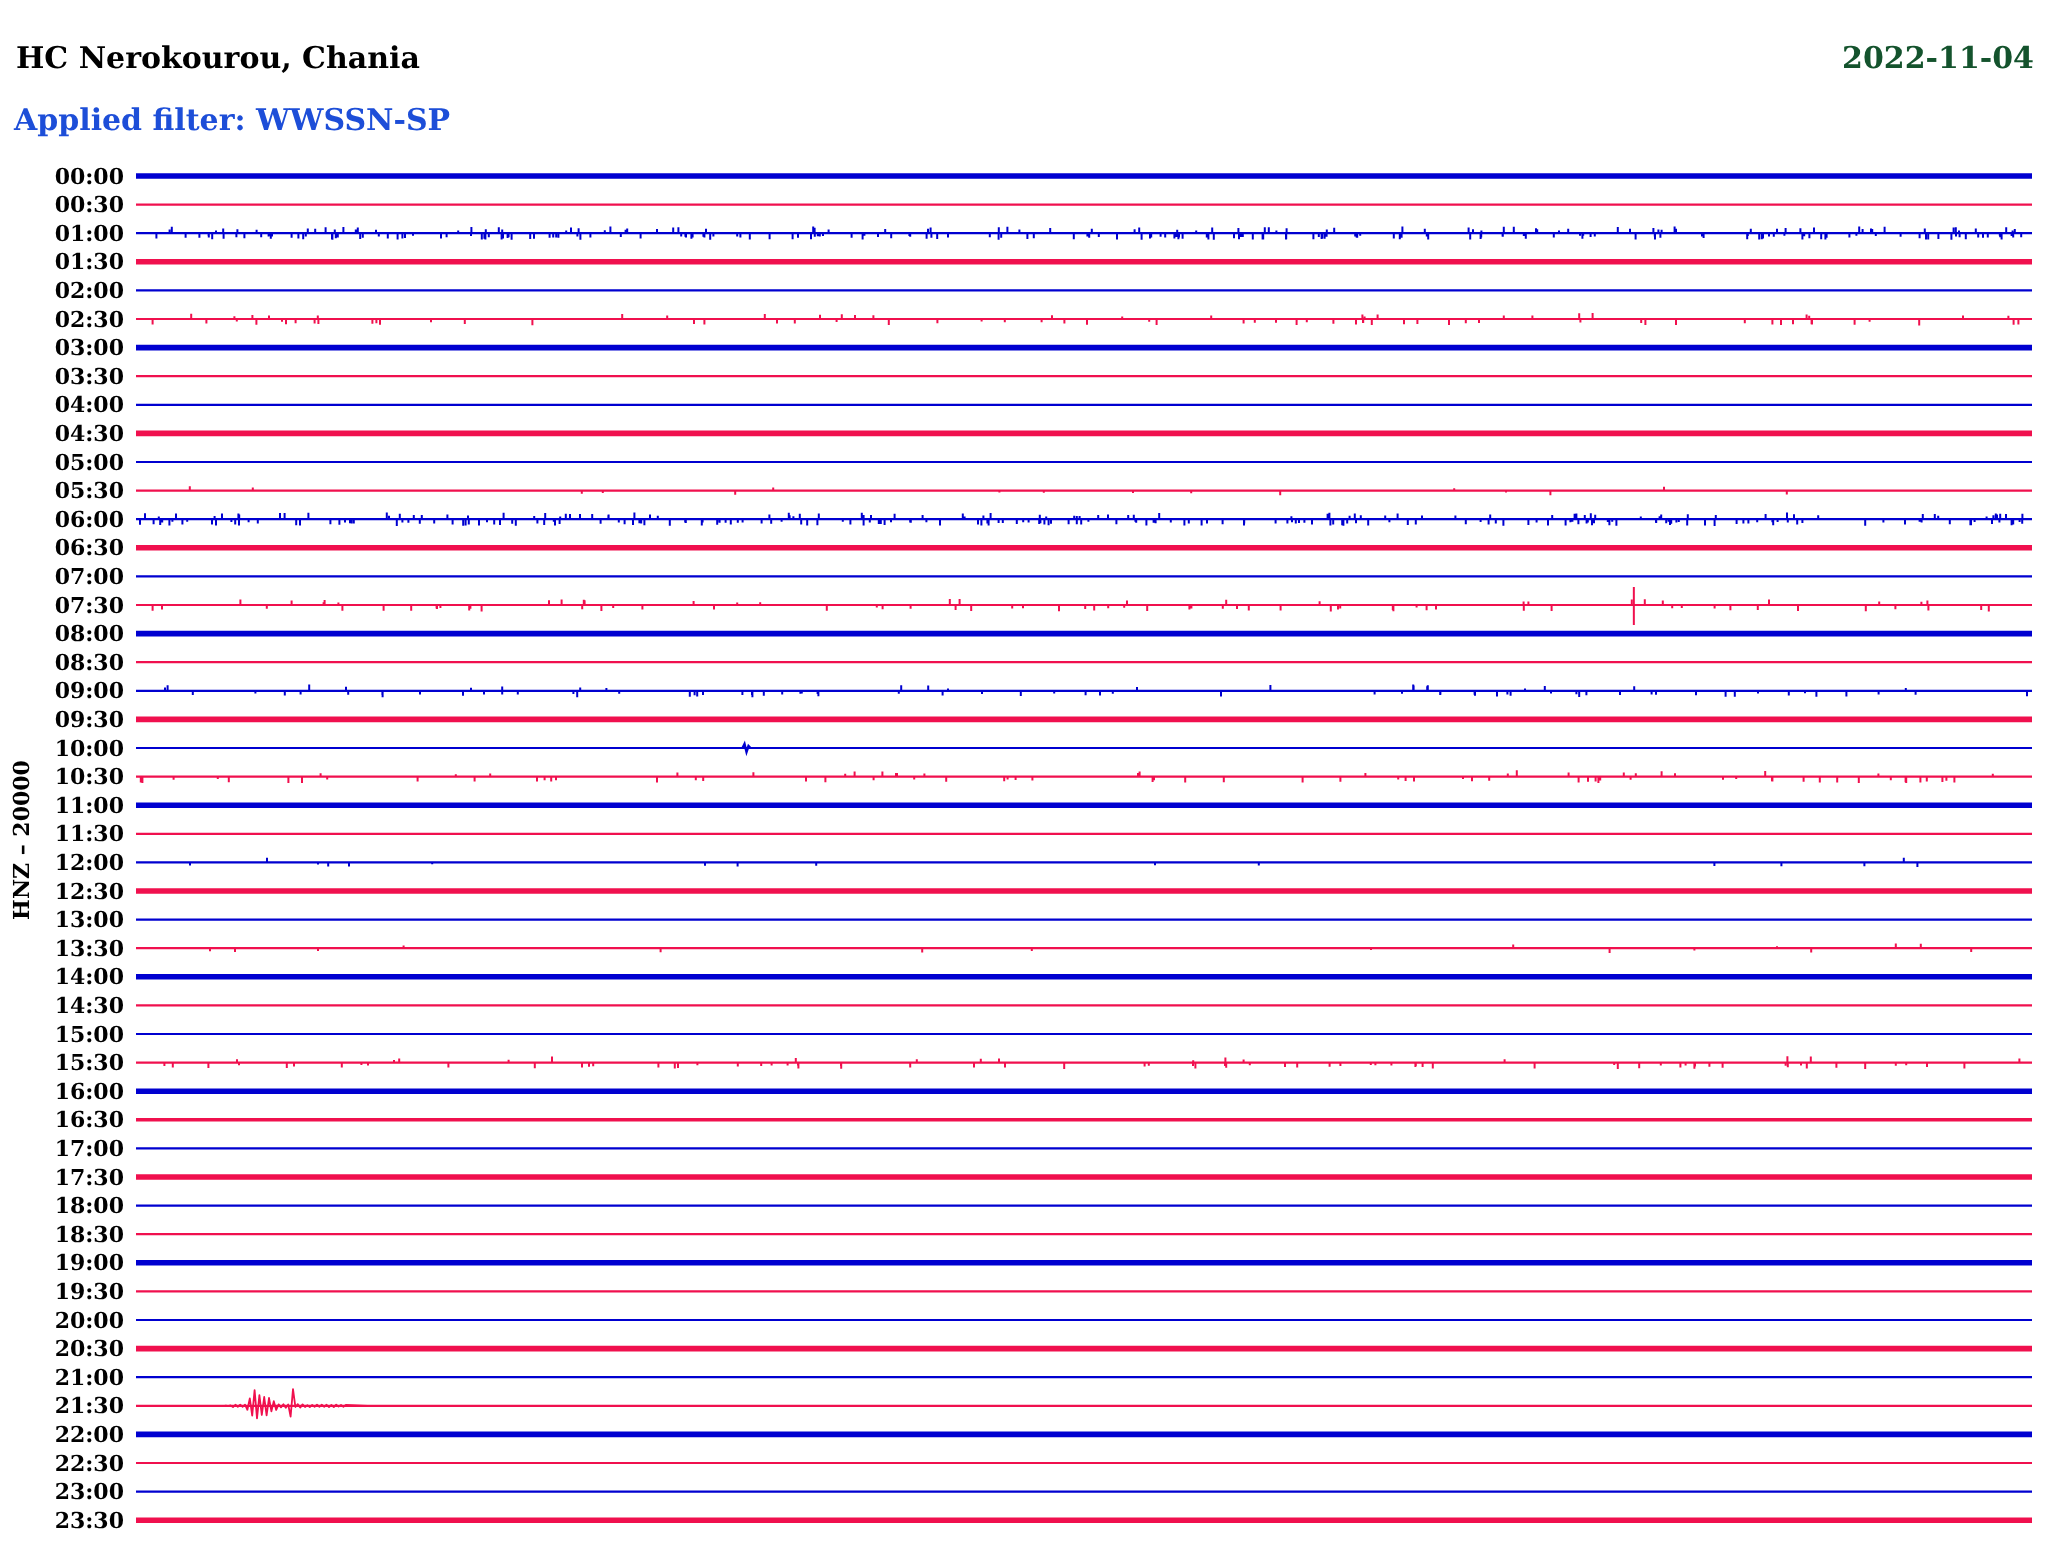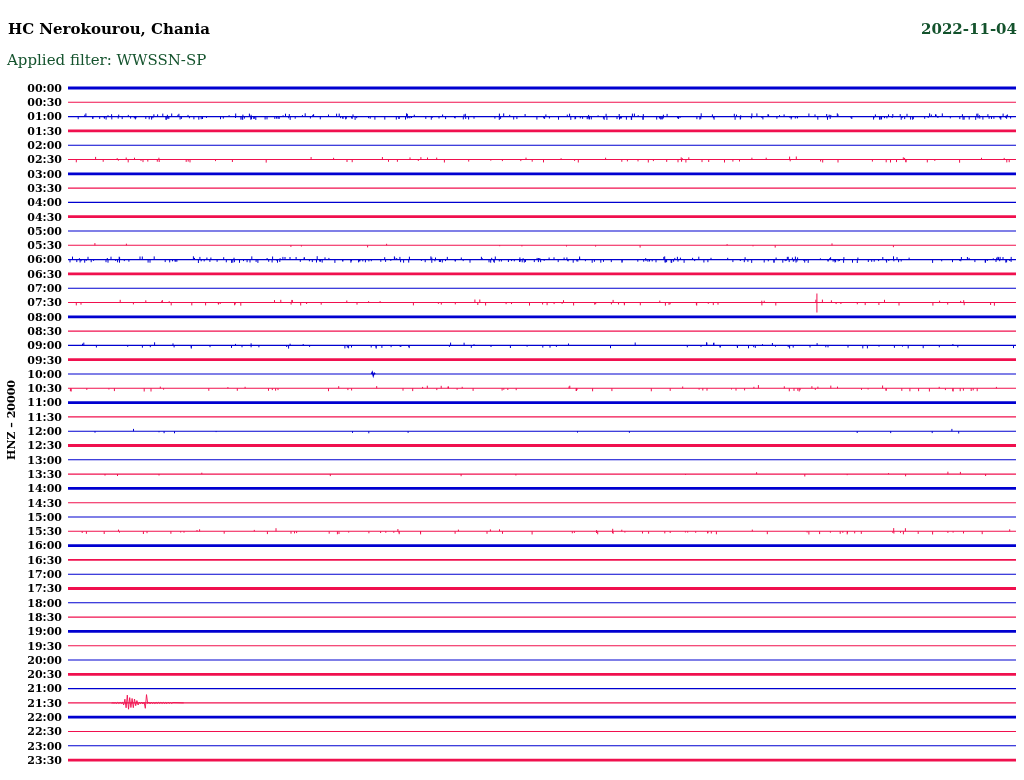--- a/index.html
+++ b/index.html
@@ -3,21 +3,21 @@
 <meta charset="utf-8">
 <style>
   html,body{margin:0;padding:0;}
   body{
     width:1024px;height:780px;background:#ffffff;overflow:hidden;
     font-family:"DejaVu Serif", serif;position:relative;
   }
   .page{position:absolute;inset:0;text-align:center;}
   .title{position:absolute;left:8px;top:20px;font-size:15px;font-weight:600;color:#000;white-space:nowrap;}
   .date{position:absolute;right:7px;top:20px;font-size:15px;font-weight:600;color:#14532d;white-space:nowrap;}
-  .filter{position:absolute;left:7px;top:51px;font-size:15px;font-weight:400;color:#14532d;white-space:nowrap;}
+  .filter{position:absolute;left:7px;top:51px;font-size:15px;font-weight:700;color:#1d4ed8;white-space:nowrap;}
   .ylabel{
     position:absolute;left:11px;top:420px;font-size:11px;font-weight:600;color:#000;
     white-space:nowrap;transform:translate(-50%,-50%) rotate(-90deg);
   }
   svg#heli-svg{position:absolute;left:0;top:0;}
   text.rowlabel{font-size:11px;font-weight:600;fill:#000;font-family:"DejaVu Serif",serif;}
 </style>
 </head>
 <body>
 

